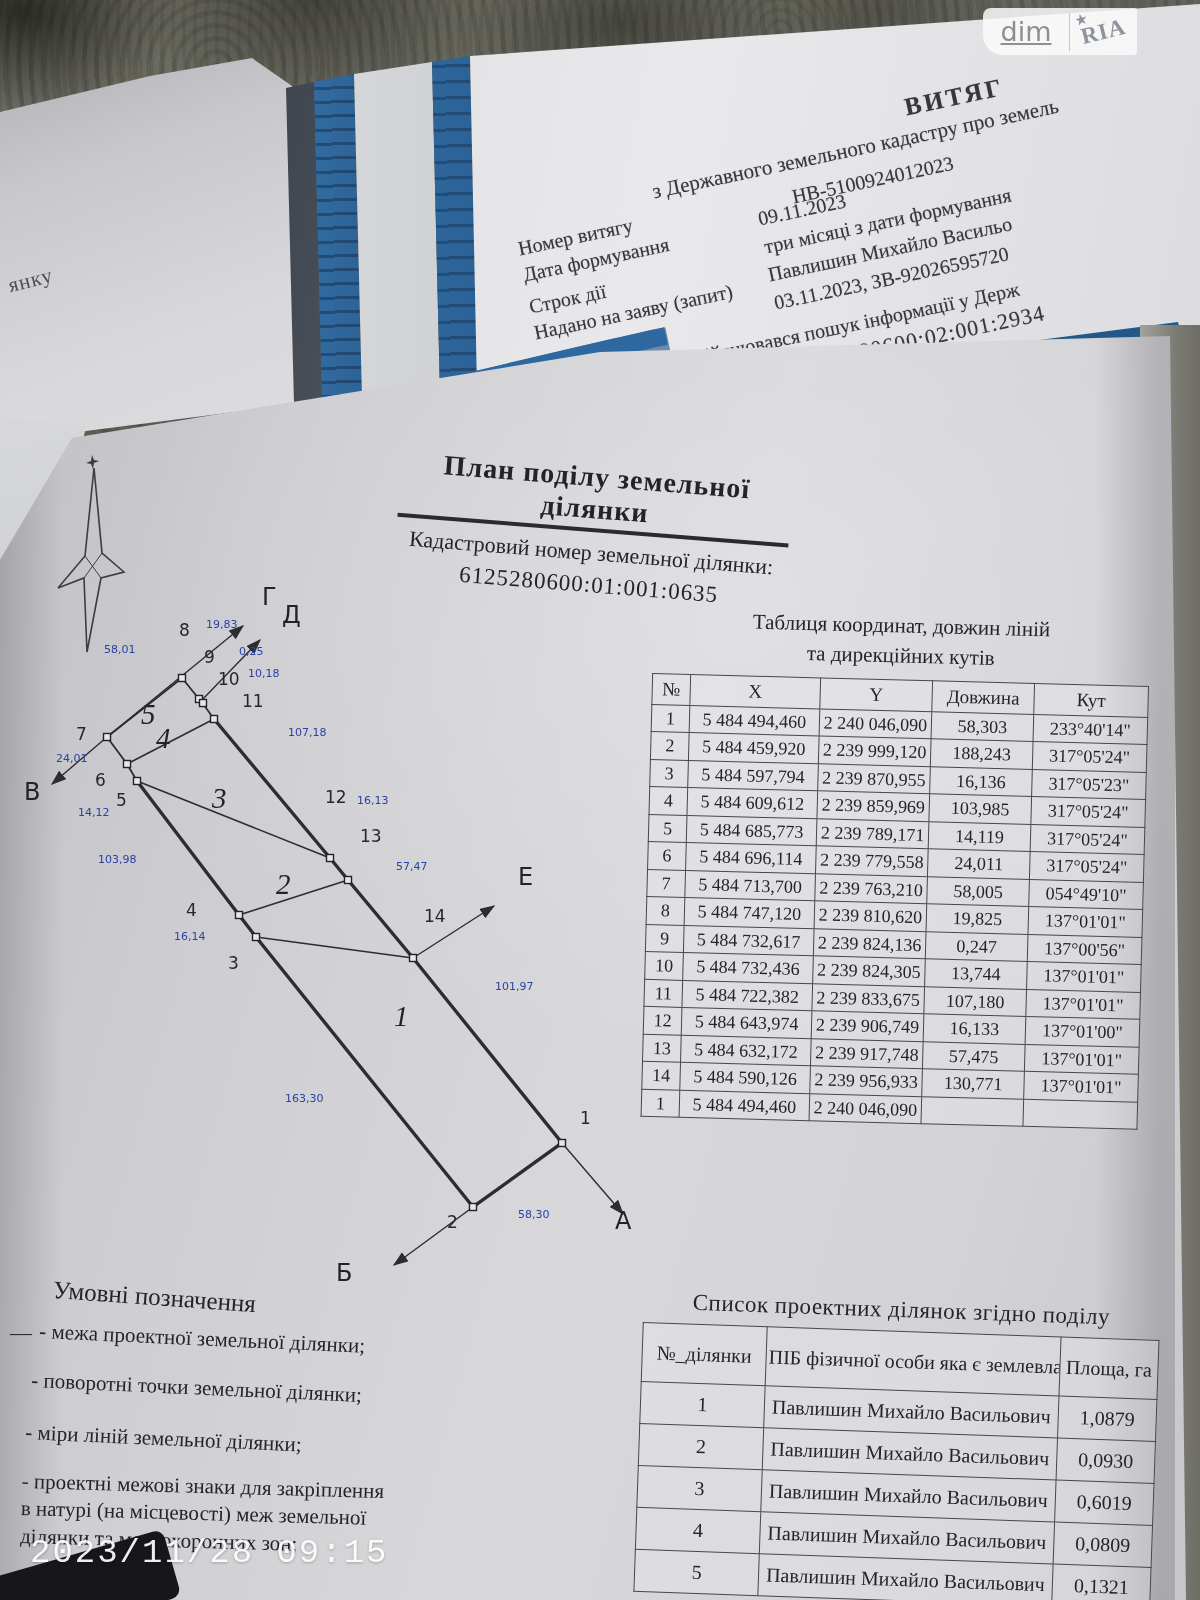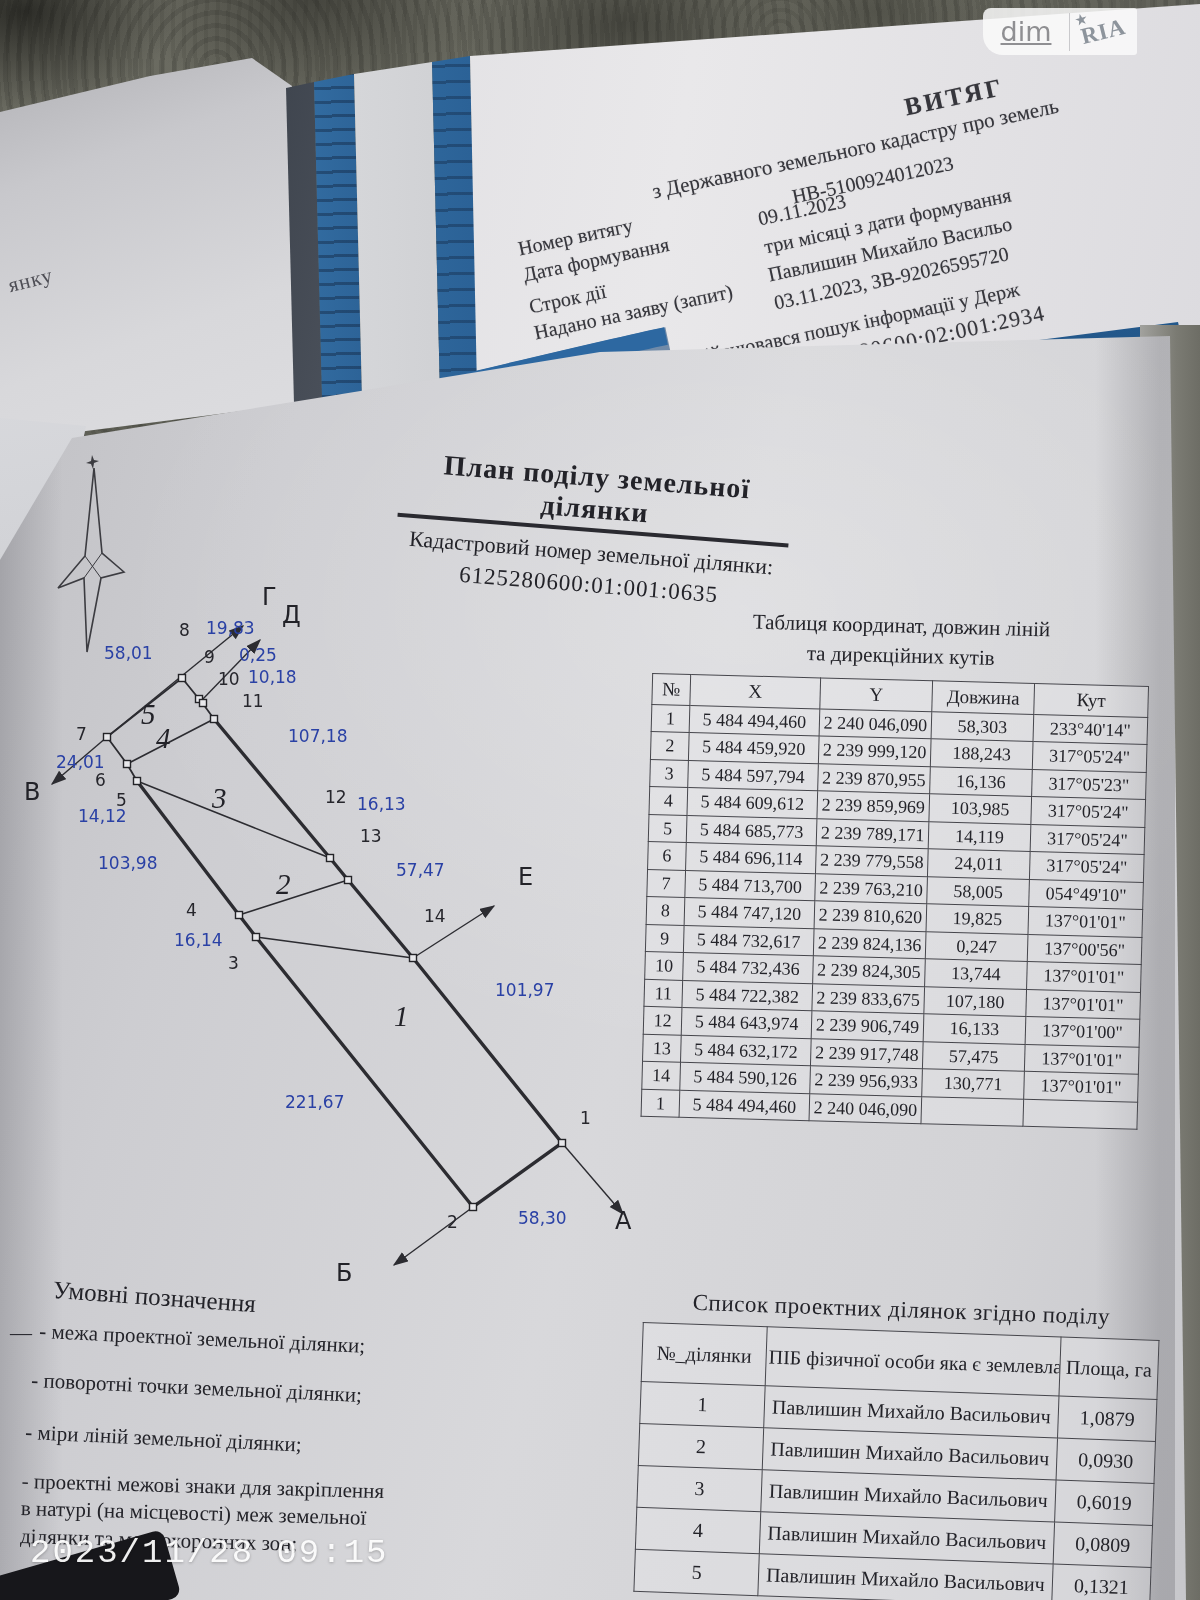--- a/index.html
+++ b/index.html
@@ -107,21 +107,21 @@
   
   .legend-block{position:absolute;left:10px;top:1276px;width:440px;color:#232329;}
   .legend-title{font-size:25px;margin-left:44px;transform:rotate(4deg);transform-origin:left top;}
   .legend-item{font-size:21px;margin-top:14px;white-space:pre-line;line-height:1.3;
     transform:rotate(2.6deg);transform-origin:left top;}
   .legend-dash{position:absolute;left:0;top:44px;font-size:22px;}
   .legend-partial{position:absolute;left:0;top:300px;font-size:21px;transform:rotate(3deg);}
   
   .dl{position:absolute;white-space:nowrap;}
   .dl-num{font-family:"DejaVu Sans","Liberation Sans",sans-serif;font-size:17px;color:#26262c;}
-  .dl-len{font-family:"DejaVu Sans","Liberation Sans",sans-serif;font-size:17px;color:#2a41a5;}
+  .dl-len{font-family:"DejaVu Sans","Liberation Sans",sans-serif;font-size:11px;color:#2a41a5;}
   .dl-letter{font-family:"DejaVu Sans","Liberation Sans",sans-serif;font-size:24px;color:#222228;}
   .dl-parcel{font-style:italic;font-size:29px;color:#222228;}
   
   .black-corner{position:absolute;left:-30px;top:1584px;width:200px;height:70px;
     background:#17171b;transform:rotate(-16deg);transform-origin:left top;border-radius:10px;}
   .timestamp{position:absolute;left:30px;top:1534px;
     font-family:Liberation Mono, monospace;font-size:34px;
     color:rgba(255,255,255,.93);letter-spacing:2px;text-shadow:0 1px 3px rgba(0,0,0,.25);}
   .badge{position:absolute;left:983px;top:8px;width:154px;height:47px;
     background:rgba(250,250,250,.85);border-radius:8px 3px 3px 20px;
@@ -240,21 +240,21 @@
       <span class="dl dl-len" style="left: 239px; top: 645px;">0,25</span>
       <span class="dl dl-len" style="left: 248px; top: 667px;">10,18</span>
       <span class="dl dl-len" style="left: 288px; top: 726px;">107,18</span>
       <span class="dl dl-len" style="left: 357px; top: 794px;">16,13</span>
       <span class="dl dl-len" style="left: 396px; top: 860px;">57,47</span>
       <span class="dl dl-len" style="left: 495px; top: 980px;">101,97</span>
       <span class="dl dl-len" style="left: 56px; top: 752px;">24,01</span>
       <span class="dl dl-len" style="left: 78px; top: 806px;">14,12</span>
       <span class="dl dl-len" style="left: 174px; top: 930px;">16,14</span>
       <span class="dl dl-len" style="left: 98px; top: 853px;">103,98</span>
-      <span class="dl dl-len" style="left: 285px; top: 1092px;">221,67</span>
+      <span class="dl dl-len" style="left: 285px; top: 1092px;">163,30</span>
       <span class="dl dl-len" style="left: 518px; top: 1208px;">58,30</span>
       <span class="dl dl-letter" style="left: 262px; top: 583px;">Г</span>
       <span class="dl dl-letter" style="left: 282px; top: 601px;">Д</span>
       <span class="dl dl-letter" style="left: 518px; top: 863px;">Е</span>
       <span class="dl dl-letter" style="left: 615px; top: 1207px;">А</span>
       <span class="dl dl-letter" style="left: 336px; top: 1259px;">Б</span>
       <span class="dl dl-letter" style="left: 24px; top: 778px;">В</span>
       <span class="dl dl-parcel" style="left: 394px; top: 1000px;">1</span>
       <span class="dl dl-parcel" style="left: 276px; top: 868px;">2</span>
       <span class="dl dl-parcel" style="left: 212px; top: 782px;">3</span>

